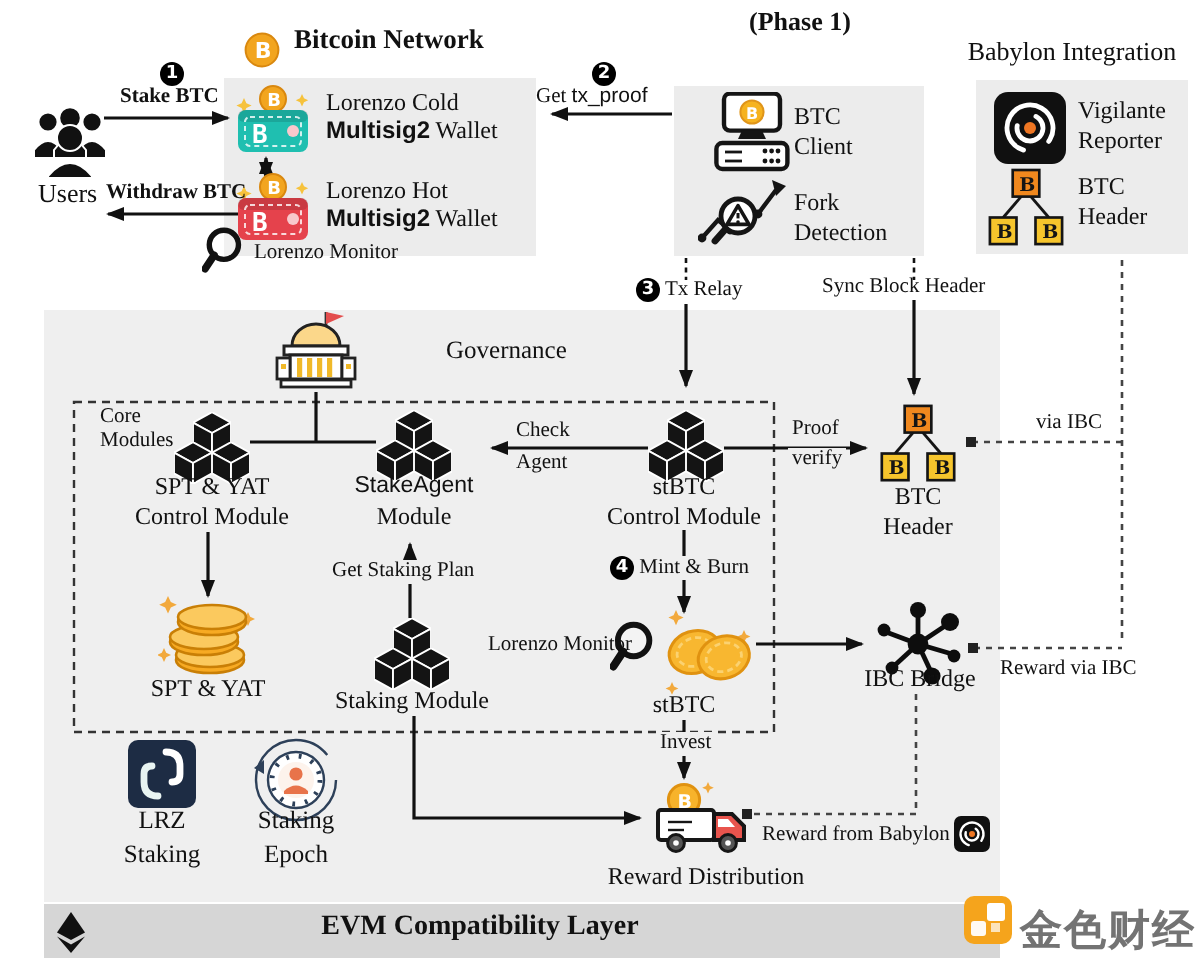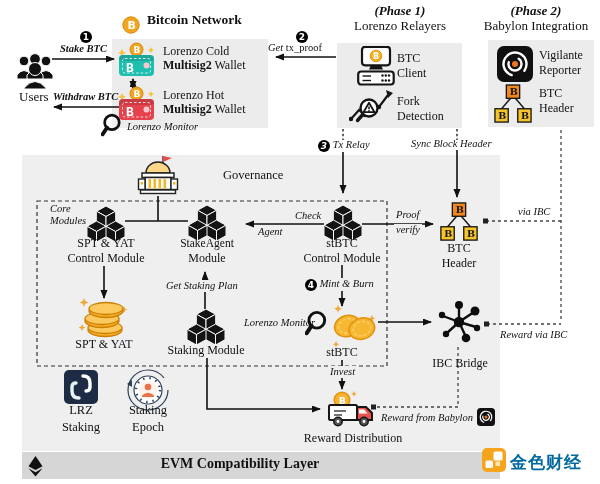--- a/index.html
+++ b/index.html
@@ -3,30 +3,30 @@
 <meta charset="utf-8">
 <style>
   html,body{margin:0;padding:0;background:#fff;}
   .canvas{position:relative;width:600px;height:484px;background:#fff;
           font-family:"Liberation Serif",serif;color:#111;overflow:hidden;}
   .box{position:absolute;background:#ececec;z-index:1;}
   .wires{position:absolute;left:0;top:0;z-index:2;}
   .icon{position:absolute;z-index:3;}
   .lbl{position:absolute;z-index:4;font-size:12px;line-height:14px;white-space:nowrap;}
   .c{text-align:center;white-space:normal;}
-  .it{font-style:italic;}
+  .it{}
   .b{font-weight:bold;}
-  .mono{font-family:Liberation Serif, serif;}
+  .mono{font-family:Liberation Sans, sans-serif;}
   .sm{font-size:10.5px;line-height:12px;}
   .mask{background:#efefef;padding:0 2px;}
   .badge{display:inline-block;width:12px;height:12px;border-radius:50%;background:#000;color:#fff;
          font-size:9px;font-weight:700;line-height:12px;text-align:center;
          font-family:"DejaVu Sans",sans-serif;vertical-align:middle;}
   .wm{position:absolute;z-index:5;font-family:Liberation Mono, monospace;font-weight:700;
-      font-size:17px;letter-spacing:1px;color:#0369a1;}
+      font-size:21px;letter-spacing:1px;color:#737373;}
 </style>
 </head>
 <body>
 
 <div class="canvas">
 
   <svg width="0" height="0" style="position:absolute" aria-hidden="true">
     <defs>
       <marker id="ah" markerUnits="userSpaceOnUse" markerWidth="10" markerHeight="8" refX="8" refY="3.5" orient="auto-start-reverse">
         <path d="M0,0 L9,3.5 L0,7 Z" fill="#111"></path>
@@ -145,21 +145,20 @@
   <div class="lbl" style="left:163px;top:102px;">
     <span class="mono b">Multisig2</span><span> Wallet</span>
   </div>
 
   <svg class="icon" style="left:101px;top:112px" width="25" height="25">
       <use href="#mag"></use>
     </svg>
   <div class="lbl it sm" style="left:127px;top:121px;">Lorenzo Monitor</div>
 
   <div class="lbl b it c" style="left:358px;top:4px;width:84px;font-size:13px;">(Phase 1)</div>
-  <div class="lbl c" style="left:346px;top:19px;width:108px;font-size:13px;">Lorenzo Relayers</div>
 
   <div class="lbl" style="left:296px;top:29px;"><span class="badge">2</span></div>
   <div class="lbl sm" style="left:268px;top:42px;">
     <span class="it">Get </span><span class="mono">tx_proof</span>
   </div>
 
   <svg class="icon" style="left:357px;top:46px" width="38" height="40" viewBox="0 0 38 40">
     <rect x="5" y="0.8" width="28" height="18.5" rx="3" fill="#fff" stroke="#151515" stroke-width="2.2"></rect>
     <circle cx="19" cy="10" r="5.8" fill="#f6b31f" stroke="#e0951a"></circle>
     <text x="16" y="13.4" font-size="8" font-weight="bold" fill="#fff" font-family="DejaVu Sans, sans-serif">B</text>
@@ -197,21 +196,20 @@
     <div>Fork</div>
     <div>Detection</div>
   </div>
 
   <div class="lbl it sm" style="left:306px;top:139px;margin-left:12px;">
     <span class="badge">3</span>
     <span class="it">Tx Relay</span>
   </div>
   <div class="lbl it sm" style="left:411px;top:138px;">Sync Block Header</div>
 
-  <div class="lbl b it c" style="left:494px;top:4px;width:84px;font-size:13px;">(Phase 2)</div>
   <div class="lbl c" style="left:474px;top:19px;width:124px;font-size:13px;">Babylon Integration</div>
 
   <svg class="icon" style="left:497px;top:46px" width="36" height="36">
       <use href="#vig"></use>
     </svg>
   <div class="lbl" style="left:539px;top:48px;line-height:15px;">
     <div>Vigilante</div>
     <div>Reporter</div>
   </div>
 
@@ -281,21 +279,21 @@
   </div>
   <div class="lbl c" style="left:163px;top:236px;width:88px;line-height:15px;">
     <div class="mono" style="font-size:11.5px">StakeAgent</div>
     <div>Module</div>
   </div>
   <div class="lbl c" style="left:298px;top:236px;width:88px;line-height:15px;">
     <div>stBTC</div>
     <div>Control Module</div>
   </div>
 
-  <div class="lbl it sm" style="left:258px;top:210px;margin-left:37px;">Check</div>
+  <div class="lbl it sm" style="left:258px;top:210px;">Check</div>
   <div class="lbl it sm" style="left:258px;top:226px;">Agent</div>
   <div class="lbl it sm mask" style="left:394px;top:209px;">Proof</div>
   <div class="lbl it sm mask" style="left:394px;top:224px;text-align:right;">verify</div>
 
   <svg class="icon" style="left:438px;top:202px" width="42" height="40" viewBox="0 0 40 42">
     <line x1="20" y1="12" x2="8" y2="26" stroke="#151515" stroke-width="1.5"></line>
     <line x1="20" y1="12" x2="32" y2="26" stroke="#151515" stroke-width="1.5"></line>
     <rect x="13" y="1" width="14" height="14" fill="#f0881e" stroke="#151515" stroke-width="1.4"></rect>
     <rect x="1" y="26" width="14" height="14" fill="#f6c52c" stroke="#151515" stroke-width="1.4"></rect>
     <rect x="25" y="26" width="14" height="14" fill="#f6c52c" stroke="#151515" stroke-width="1.4"></rect>
@@ -364,21 +362,21 @@
         <line x1="23" y1="22" x2="7" y2="16"></line>
     </g>
     <circle cx="23" cy="22" r="5.2" fill="#0d0d0d"></circle>
     <circle cx="23" cy="5" r="4" fill="#0d0d0d"></circle>
       <circle cx="39" cy="11" r="4.5" fill="#0d0d0d"></circle>
     <circle cx="41" cy="28" r="3.2" fill="#0d0d0d"></circle>
       <circle cx="30" cy="38" r="4.3" fill="#0d0d0d"></circle>
     <circle cx="10" cy="34" r="3.2" fill="#0d0d0d"></circle>
       <circle cx="6" cy="15" r="3.2" fill="#0d0d0d"></circle>
   </svg>
-  <div class="lbl c" style="left:426px;top:356px;width:68px;text-align:center;">IBC Bridge</div>
+  <div class="lbl c" style="left:426px;top:332px;width:68px;text-align:center;">IBC Bridge</div>
   <div class="lbl it sm" style="left:500px;top:329px;">Reward via IBC</div>
 
   <div class="lbl it sm mask" style="left:328px;top:366px;">Invest</div>
 
   <svg class="icon" style="left:64px;top:370px" width="34" height="34" viewBox="0 0 34 34">
     <rect width="34" height="34" rx="5" fill="#1d2c44"></rect>
     <path d="M19,6 q7,0 7,7 v4 q0,4 -4,4" stroke="#fff" stroke-width="3.4" fill="none" stroke-linecap="round"></path>
     <path d="M15,28 q-7,0 -7,-7 v-4 q0,-4 4,-4" stroke="#e8f4f2" stroke-width="3.4" fill="none" stroke-linecap="round"></path>
   </svg>
   <div class="lbl c" style="left:54px;top:402px;width:54px;line-height:17px;font-size:12.5px;">

